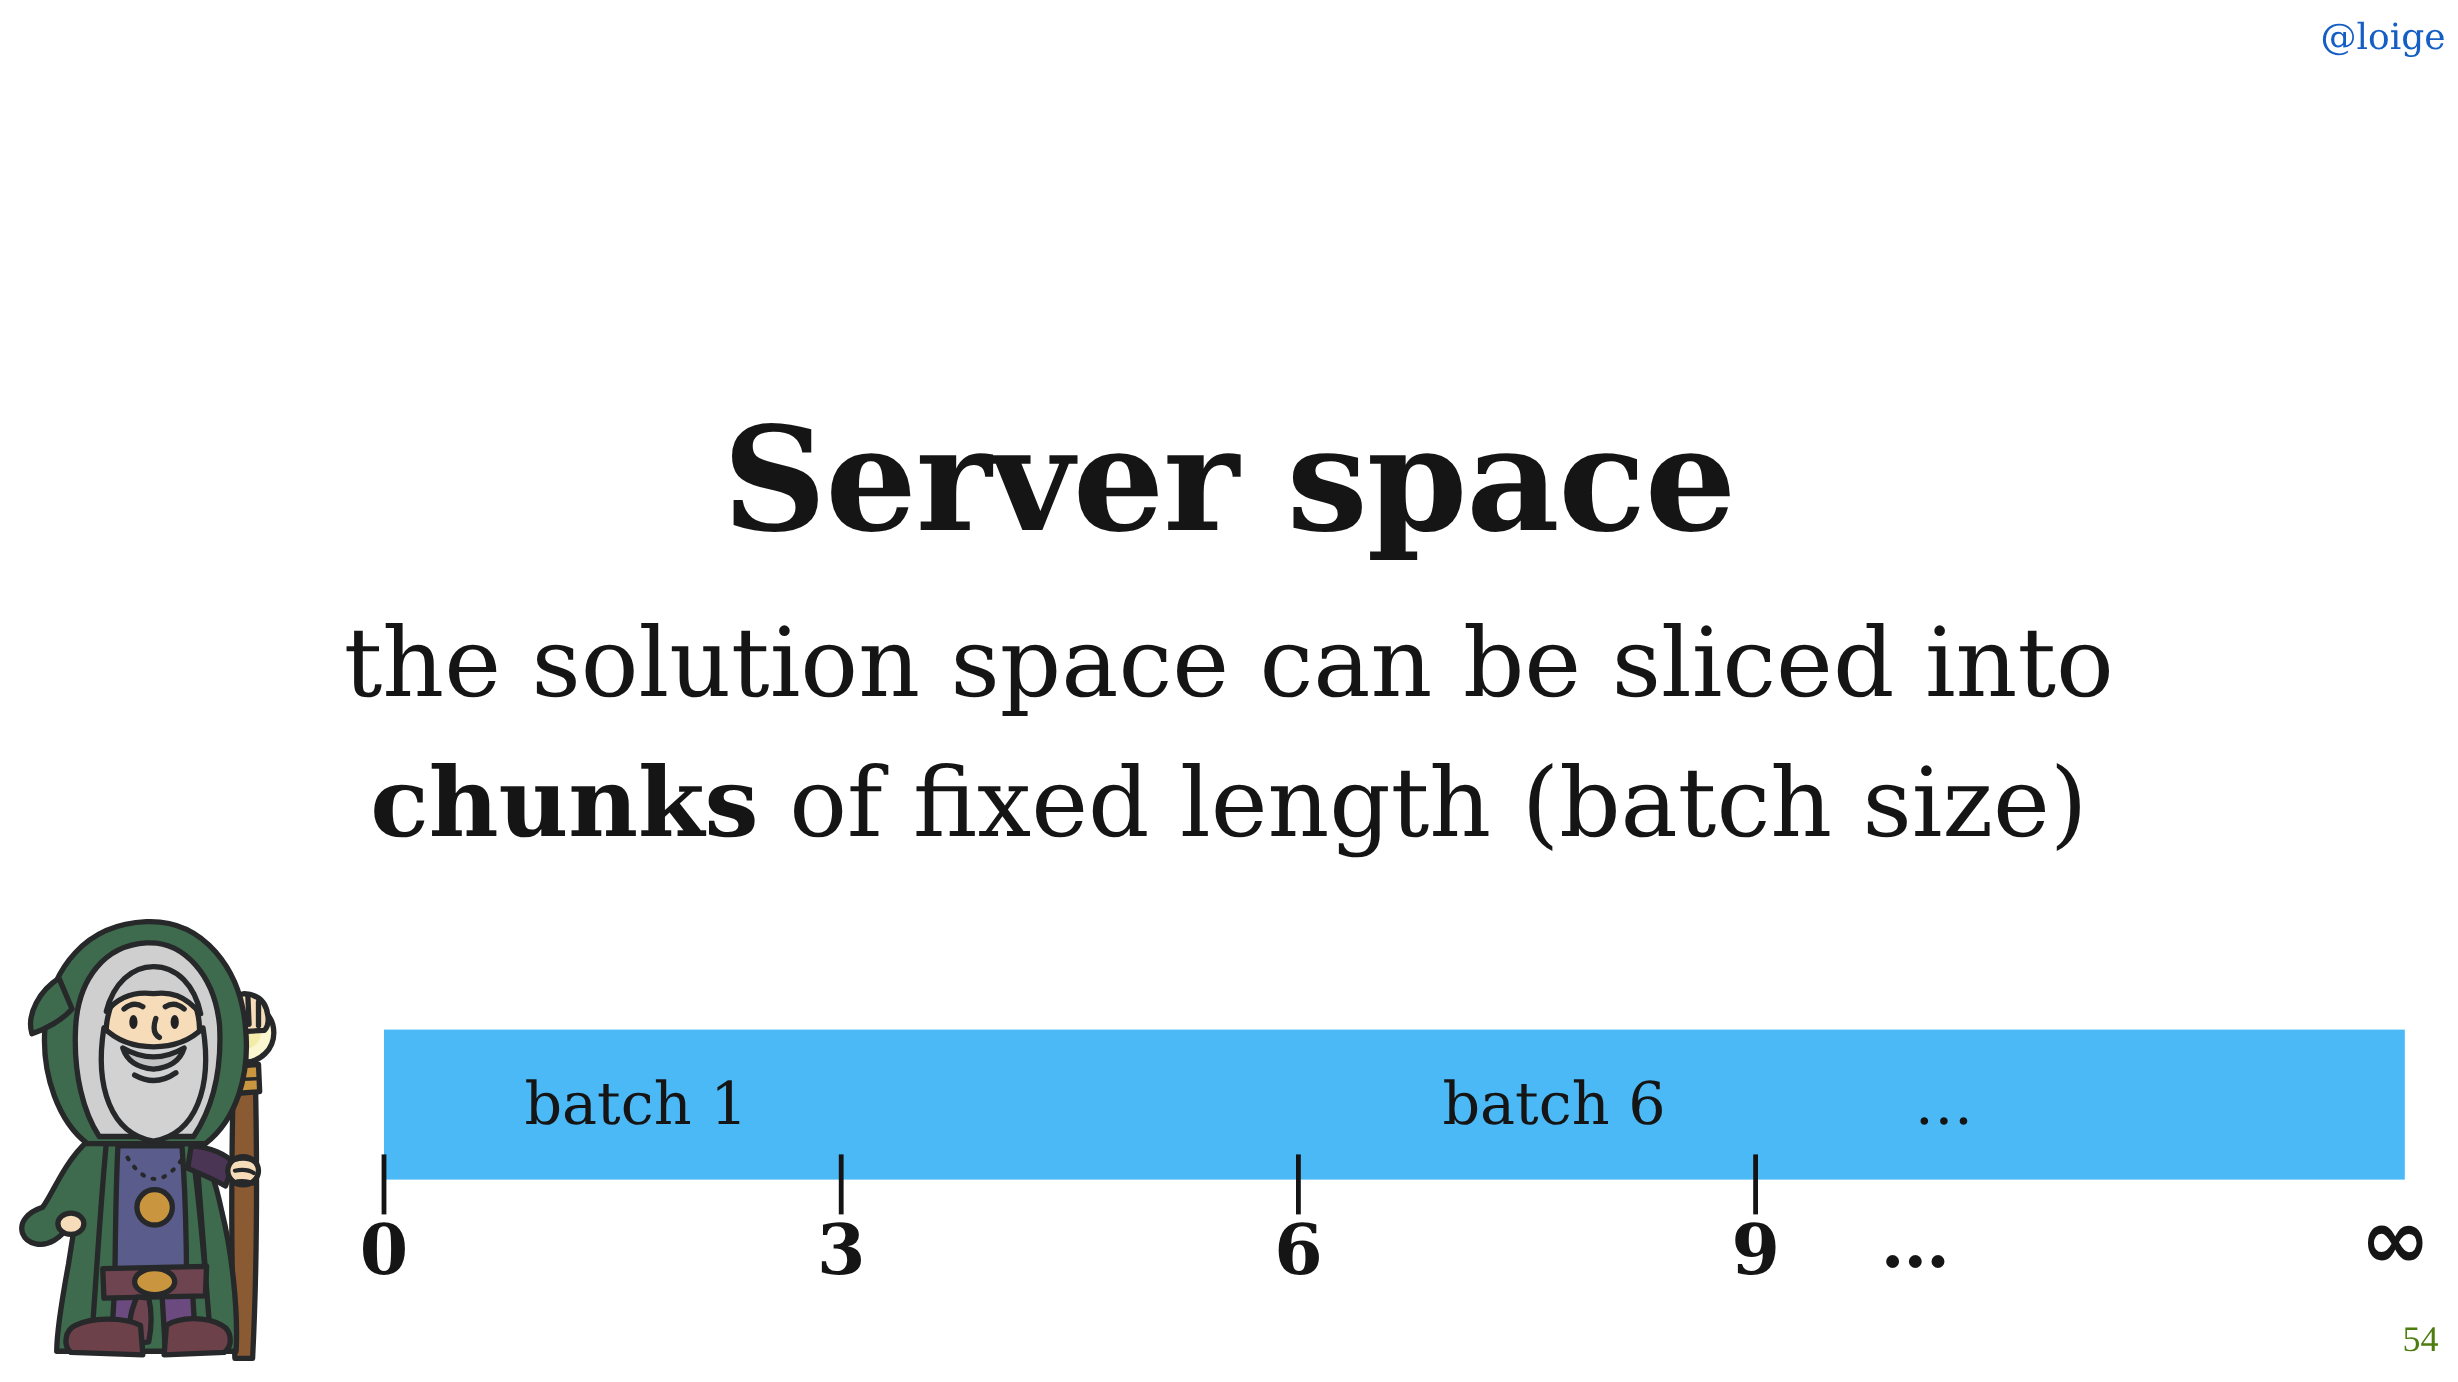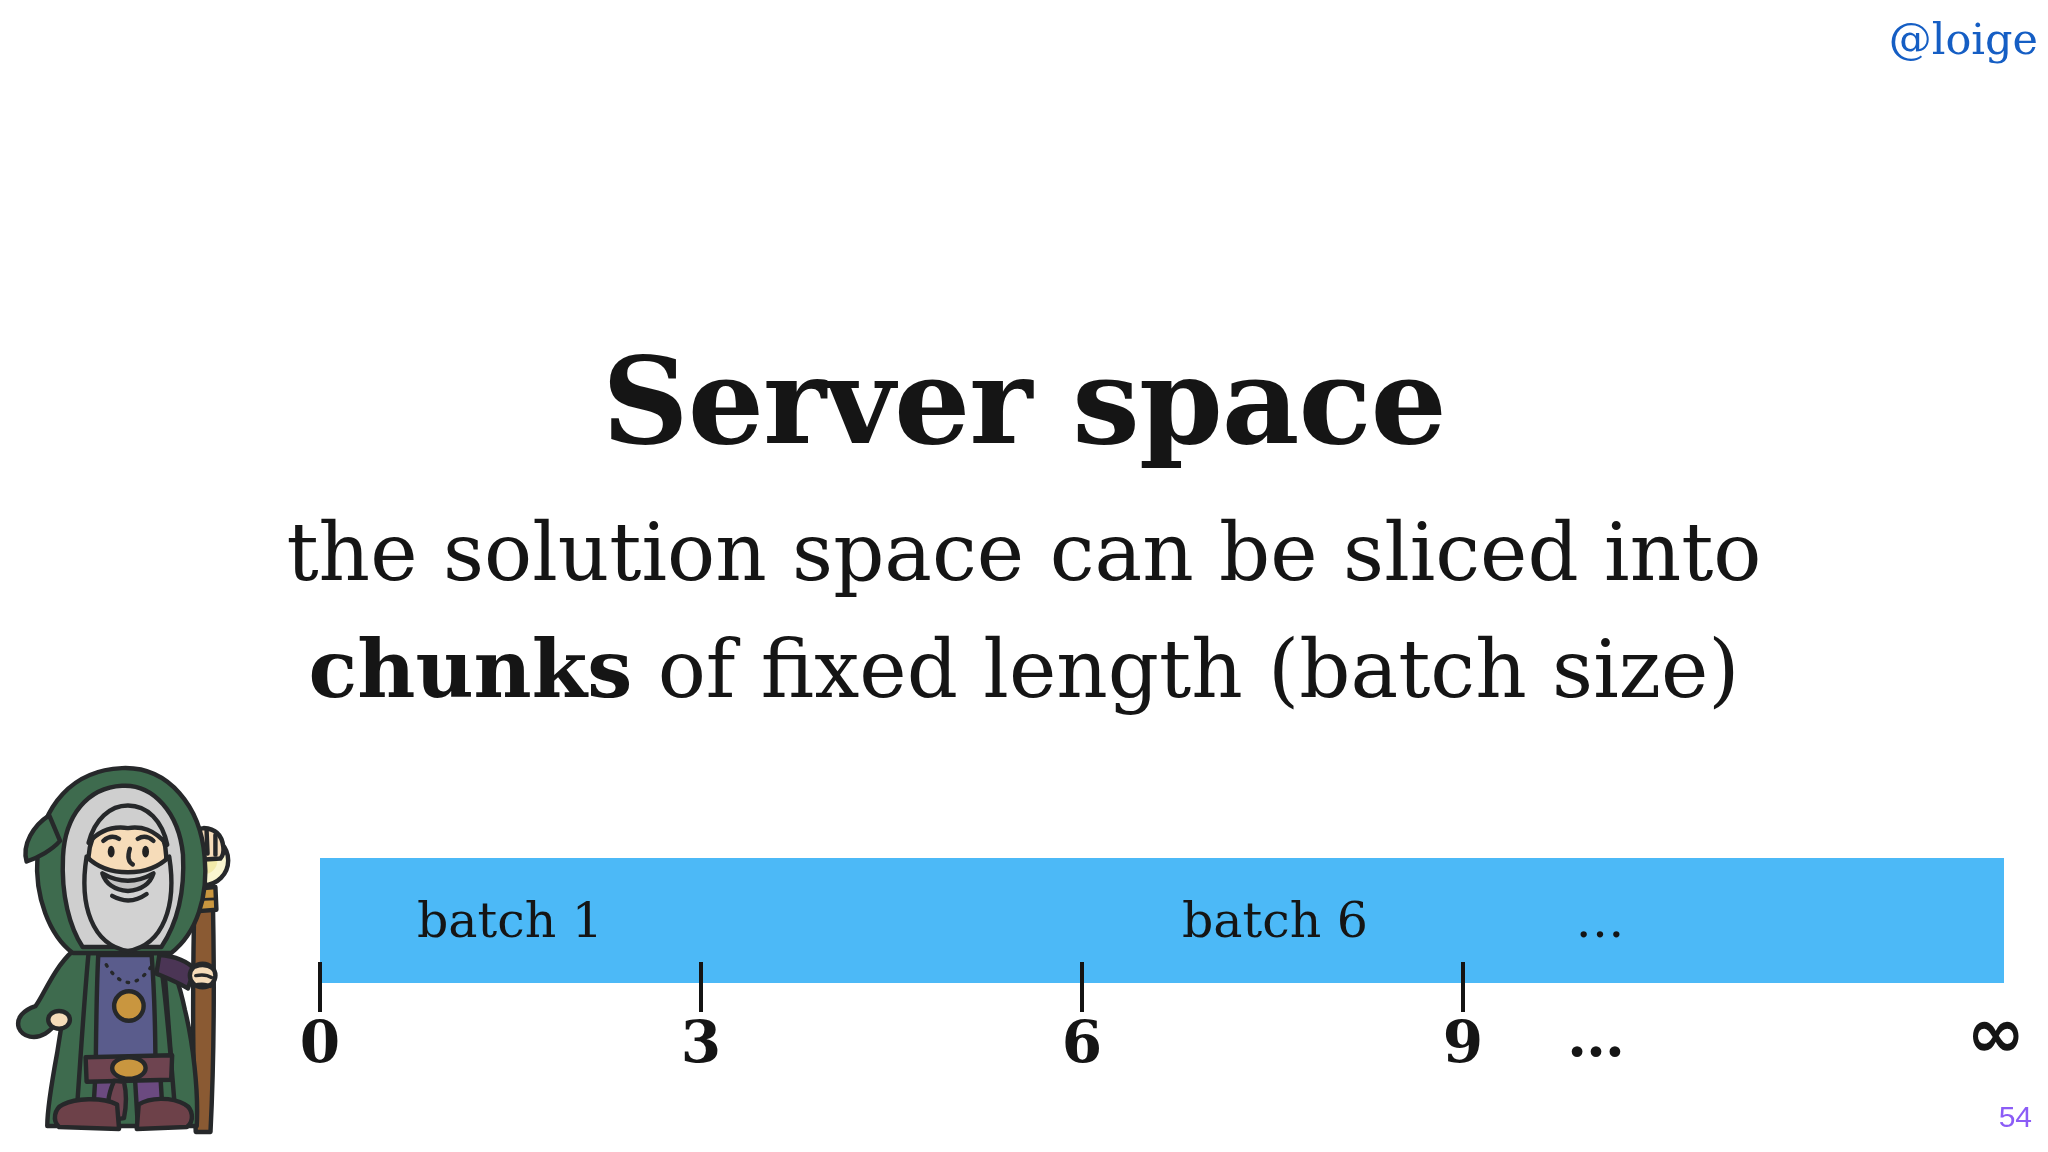--- a/index.html
+++ b/index.html
@@ -6,21 +6,21 @@
   .slide{
     position:relative;
     width:2048px;height:1152px;
     background:#ffffff;
     overflow:hidden;
     font-family:"DejaVu Serif","Liberation Serif",serif;
     color:#151515;
   }
   .attribution{
     position:absolute;top:14px;right:10px;
-    font-size:43px;
+    font-size:30px;
   }
   .title{
     position:absolute;top:330px;left:0;width:100%;
     text-align:center;
     font-size:120px;font-weight:bold;
     letter-spacing:-1px;
   }
   .subtitle{
     position:absolute;top:494px;left:0;width:100%;
     text-align:center;
@@ -29,21 +29,21 @@
   }
   .subtitle .b{font-weight:bold;}
   .batch-bar{
     position:absolute;left:320px;top:858px;
     width:1684px;height:125px;
     background:#4cb9f7;
   }
   .batch-label{
     position:absolute;top:858px;height:125px;line-height:125px;
     transform:translateX(-50%);
-    font-size:49px;white-space:nowrap;
+    font-size:49px;white-space:nowrap;margin-left:20px;
   }
   .tick{
     position:absolute;top:962px;width:4px;height:50px;
     background:#141414;transform:translateX(-50%);
   }
   .axis-num{
     position:absolute;top:1008px;
     transform:translateX(-50%);
     font-size:58px;font-weight:600;white-space:nowrap;
   }
@@ -53,22 +53,22 @@
     font-size:58px;font-weight:600;
   }
   .axis-infinity{
     position:absolute;top:992px;
     transform:translateX(-50%);
     font-family:"DejaVu Sans","Liberation Sans",sans-serif;
     font-size:70px;font-weight:bold;
   }
   .page-number{
     position:absolute;top:1100px;right:16px;
-    font-family:Liberation Sans, sans-serif;
-    font-size:30px;color:#8b5cf6;
+    font-family:Liberation Serif, serif;
+    font-size:30px;color:#4d7c0f;
   }
   .wizard{
     position:absolute;left:4px;top:758px;
     width:236px;height:386px;
   }
 </style>
 </head>
 <body>
 
 <div class="slide">

